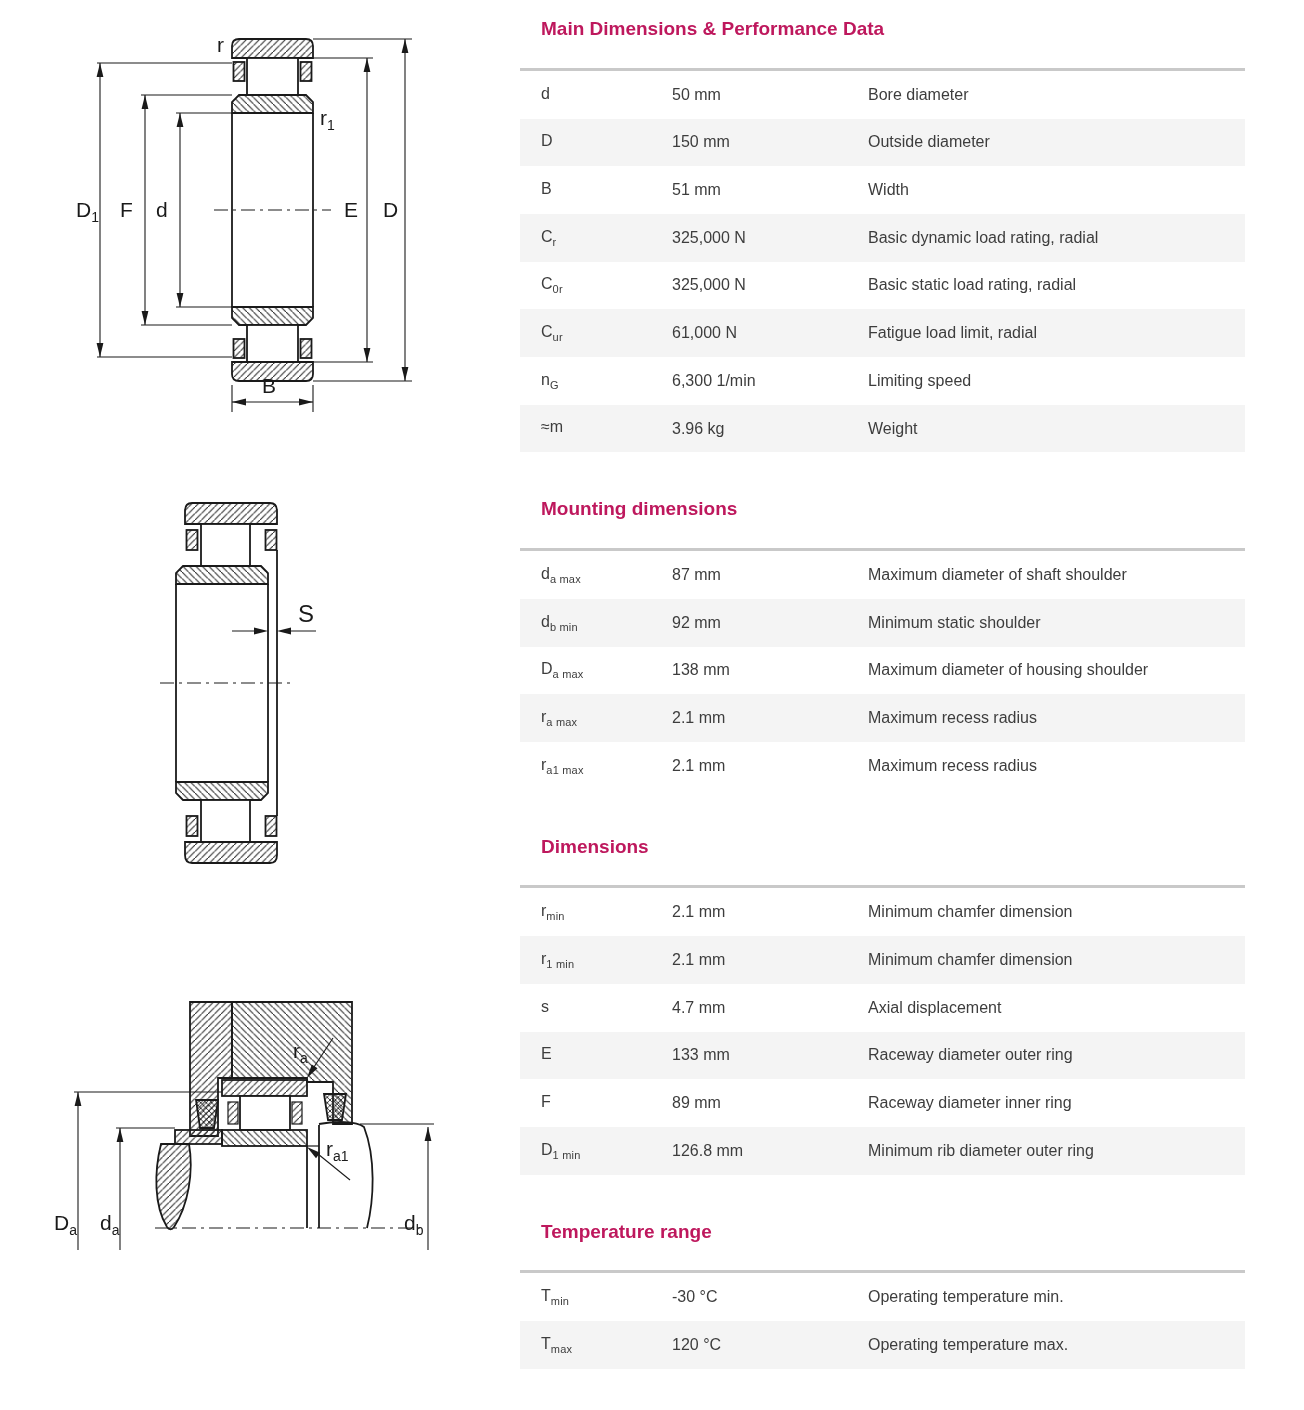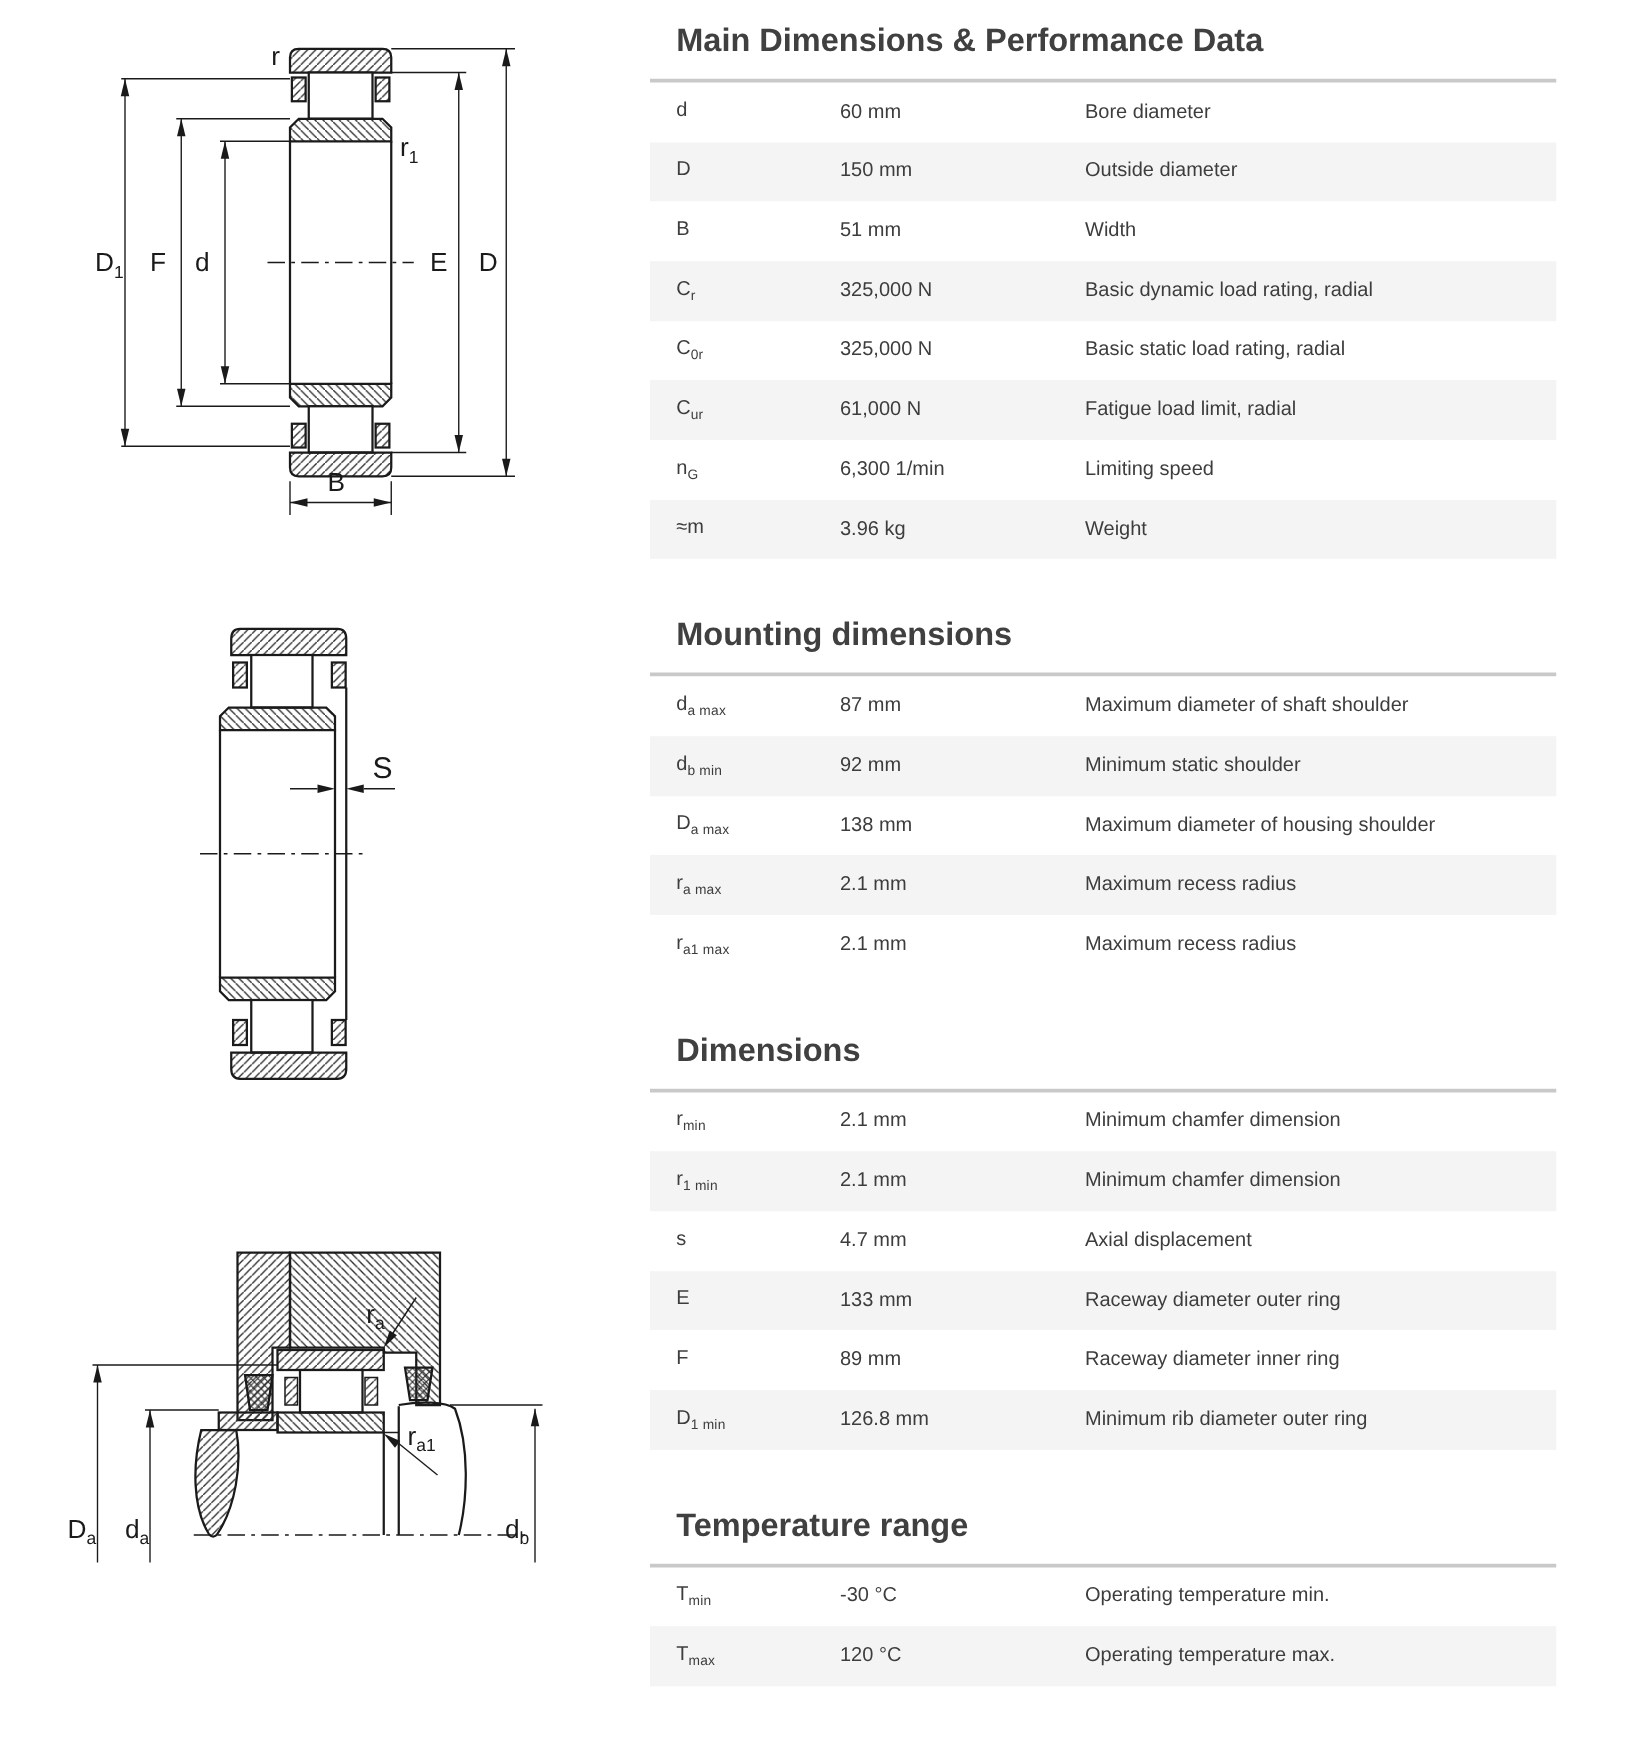--- a/index.html
+++ b/index.html
@@ -7,22 +7,22 @@
         font-family:"Liberation Sans",sans-serif;color:#3d3d3d;}
   
   .drawing{position:absolute;margin:0;}
   .drawing svg{display:block;}
   svg text{font-family:"Liberation Sans",sans-serif;fill:#1a1a1a;}
   .lbl{font-size:21px;}
   .lbl-s{font-size:24px;}
   .sublbl{font-size:14px;}
   
   .tables{position:absolute;left:520px;top:0;width:725px;}
-  .tsection h2{font-size:26px;line-height:1.15;font-weight:700;color:#404040;
-               margin:46px 0 0 0;padding:0 0 15px 21px;}
+  .tsection h2{font-size:19px;line-height:1.15;font-weight:700;color:#be185d;
+               margin:46px 0 13px 0;padding:0 0 15px 21px;}
   .tsection:first-child h2{margin-top:18px;}
   .rows{border-top:3px solid #c9c9c9;}
   .row{display:flex;align-items:center;height:47.7px;padding-left:21px;
        font-size:16px;color:#3d3d3d;}
   .row:nth-child(even){background:#f4f4f4;}
   .c-sym{width:131px;flex:none;}
   .c-val{width:196px;flex:none;}
   .c-desc{flex:1;}
   .row sub{font-size:11px;letter-spacing:.2px;}
 </style>
@@ -174,21 +174,21 @@
       <text class="lbl" x="404" y="1230"><tspan>d</tspan><tspan class="sublbl" dy="5">b</tspan></text>
     </svg>
   </figure>
 
   <div class="tables">
     <section class="tsection">
       <h2>Main Dimensions &amp; Performance Data</h2>
       <div class="rows">
   <div class="row">
     <span class="c-sym"><span>d</span><sub></sub></span>
-    <span class="c-val">60 mm</span>
+    <span class="c-val">50 mm</span>
     <span class="c-desc">Bore diameter</span>
   </div>
 
   <div class="row">
     <span class="c-sym"><span>D</span><sub></sub></span>
     <span class="c-val">150 mm</span>
     <span class="c-desc">Outside diameter</span>
   </div>
 
   <div class="row">

